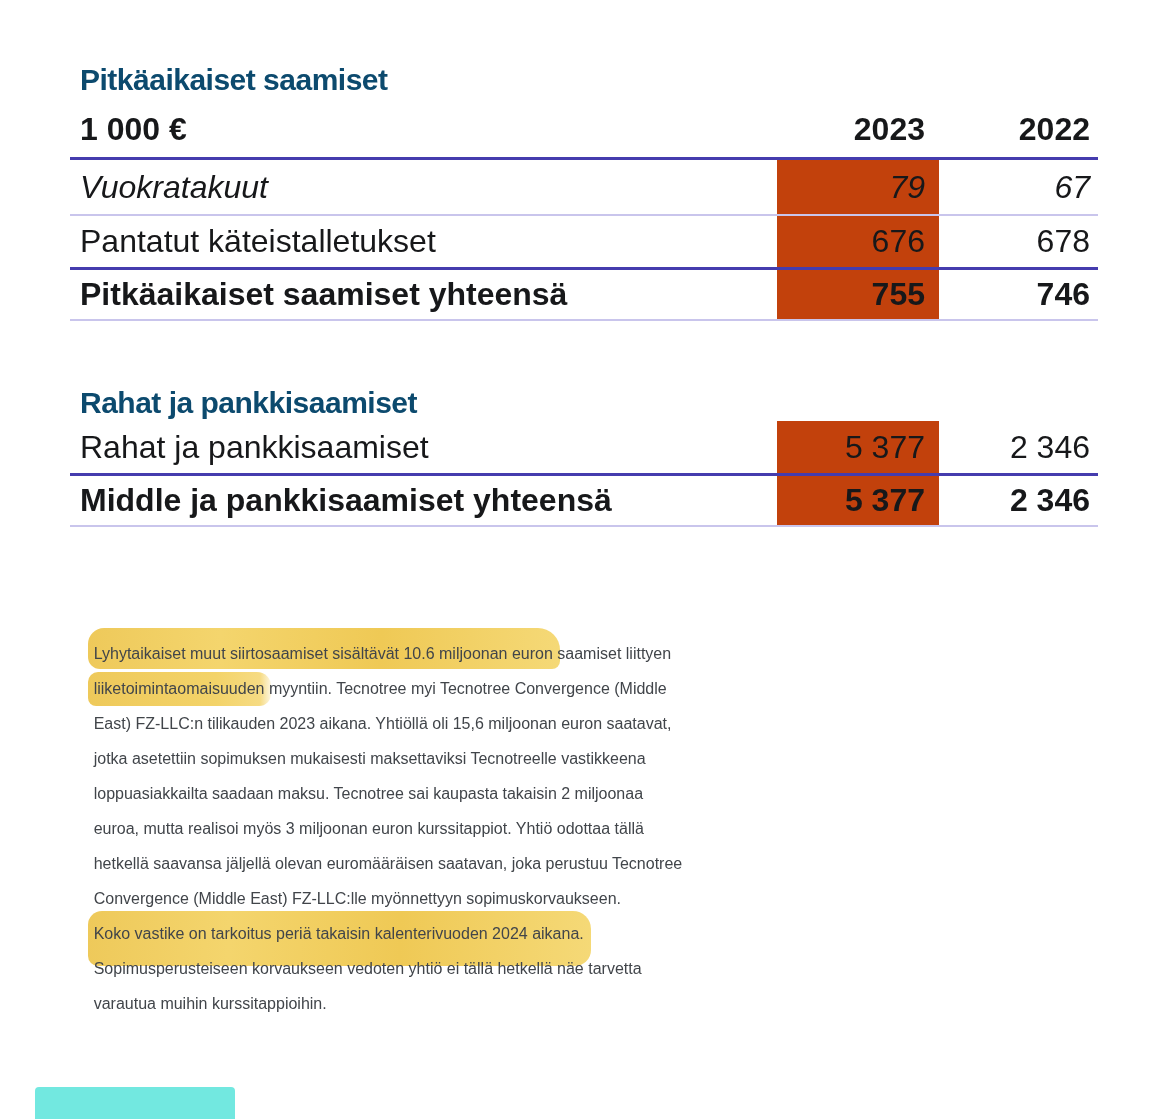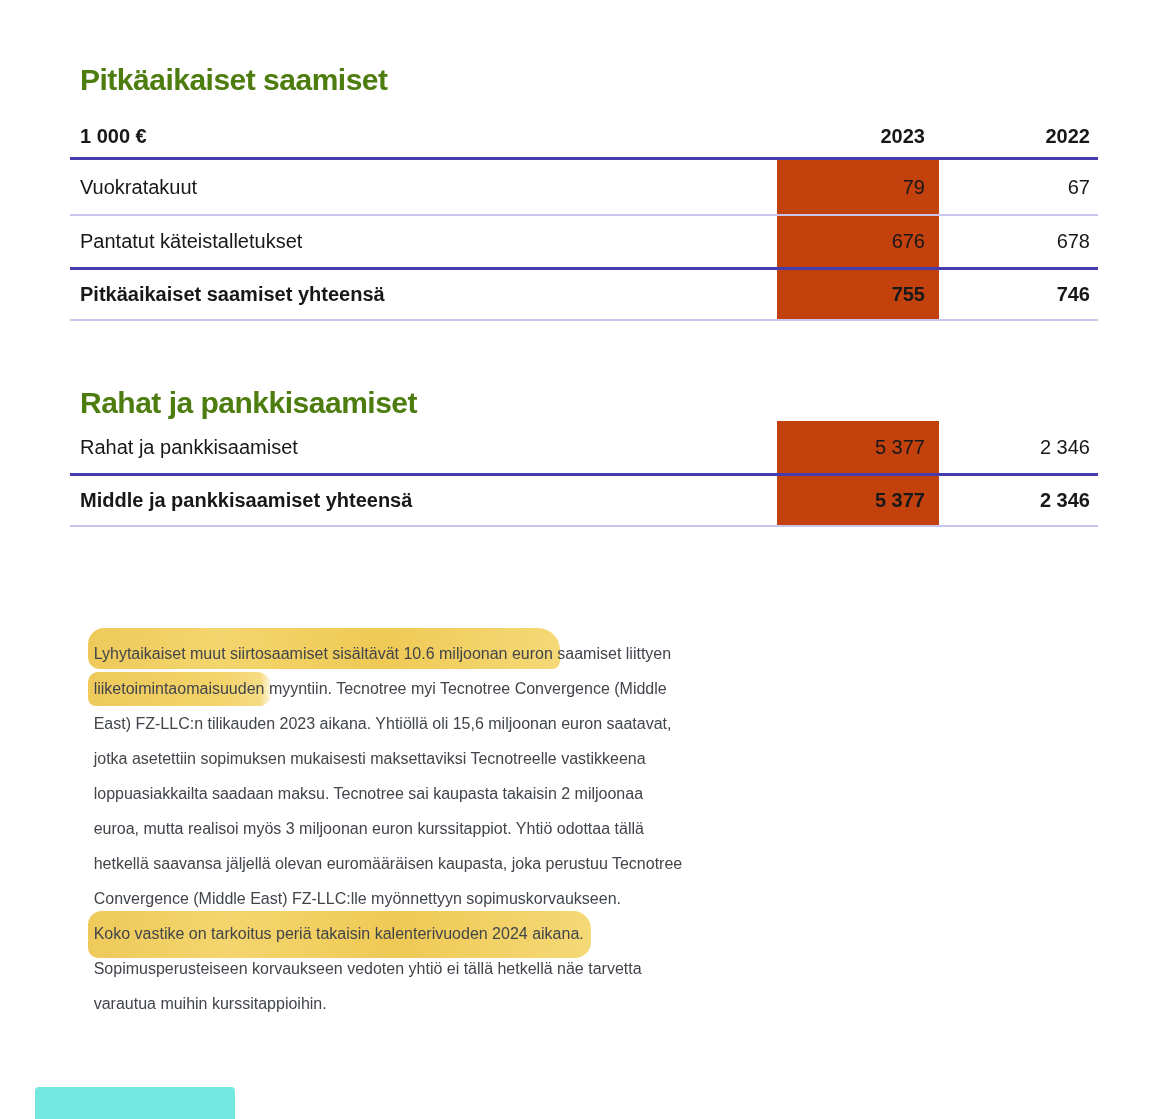--- a/index.html
+++ b/index.html
@@ -8,39 +8,39 @@
     width:1170px;height:1119px;
     background:#ffffff;
     font-family:"Liberation Sans","DejaVu Sans",sans-serif;
     color:#17181a;
     overflow:hidden;
   }
   .sec-title{
     margin:0 0 0 80px;
     font-size:30px;line-height:36px;
     font-weight:700;letter-spacing:-0.5px;
-    color:#4d7c0f;
+    color:#0c4a6e;
   }
   .title-1{padding-top:0;margin-top:62px;}
   .title-2{margin-top:64px;}
   .fin-table{margin-left:70px;width:1028px;}
-  .t-row{display:flex;align-items:center;height:54px;font-size:20px;}
+  .t-row{display:flex;align-items:center;height:54px;font-size:32px;}
   .t-row.header{height:59px;align-items:flex-end;border-bottom:3px solid #453cae;}
   .t-row.header .cell{padding-bottom:9px;font-weight:700;}
   .t-row.sep-dark{border-bottom:3px solid #453cae;}
   .t-row.sep-light{border-bottom:2px solid #c9c5ec;}
   .t-row.bold{font-weight:700;}
   .cell{box-sizing:border-box;}
   .c-label{flex:1;padding-left:10px;}
   .c-y1{width:162px;text-align:right;padding-right:14px;height:100%;
         display:flex;align-items:center;justify-content:flex-end;}
   .t-row.header .c-y1{align-items:flex-end;}
   .c-y2{width:159px;text-align:right;padding-right:8px;}
   .cyan{background:#c2410c;}
-  .row-h1{height:54px;}
+  .row-h1{height:54px;font-style:italic;}
   .row-h2{height:51px;}
   .row-h3{height:49px;}
   .row-h4{height:52px;}
   .para{
     margin:74px 0 0 67px;
     width:1040px;
     font-size:16px;
     color:#41454a;
   }
   .line{height:35px;line-height:35px;white-space:pre;}
@@ -52,21 +52,21 @@
   .hl-big{
     padding-top:17px;padding-bottom:7px;
     border-radius:16px 22px 8px 12px;
   }
   .hl-tail{
     border-radius:10px 14px 12px 8px;
     padding-top:8px;padding-bottom:9px;
     background:linear-gradient(90deg,#eec95a 0%,#f3d369 70%,#f6db83 94%,rgba(246,219,131,0.25)100%);
   }
   .hl-mid{
-    padding-top:14px;padding-bottom:16px;
+    padding-top:14px;padding-bottom:24px;
     border-radius:14px 18px 16px 10px;
   }
   .bottom-band{
     position:absolute;left:35px;top:1087px;
     width:200px;height:32px;
     background:#72e8e0;
     border-radius:4px 4px 0 0;
   }
 </style>
 </head>
@@ -127,21 +127,21 @@
     <div class="line">
       <span>jotka asetettiin sopimuksen mukaisesti maksettaviksi Tecnotreelle vastikkeena</span>
     </div>
     <div class="line">
       <span>loppuasiakkailta saadaan maksu. Tecnotree sai kaupasta takaisin 2 miljoonaa</span>
     </div>
     <div class="line">
       <span>euroa, mutta realisoi myös 3 miljoonan euron kurssitappiot. Yhtiö odottaa tällä</span>
     </div>
     <div class="line">
-      <span>hetkellä saavansa jäljellä olevan euromääräisen kaupasta, joka perustuu Tecnotree</span>
+      <span>hetkellä saavansa jäljellä olevan euromääräisen saatavan, joka perustuu Tecnotree</span>
     </div>
     <div class="line">
       <span>Convergence (Middle East) FZ-LLC:lle myönnettyyn sopimuskorvaukseen.</span>
     </div>
     <div class="line">
       <span class="hl hl-mid">Koko vastike on tarkoitus periä takaisin kalenterivuoden 2024 aikana.</span>
     </div>
     <div class="line">
       <span>Sopimusperusteiseen korvaukseen vedoten yhtiö ei tällä hetkellä näe tarvetta</span>
     </div>

